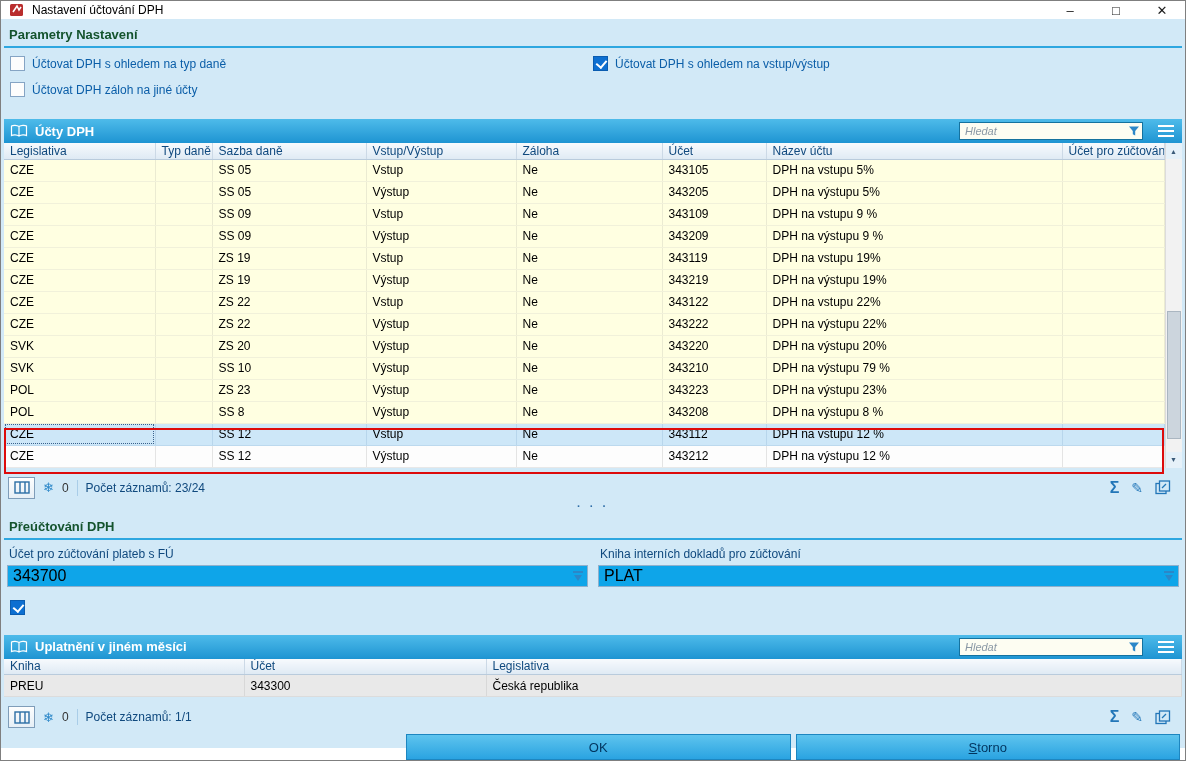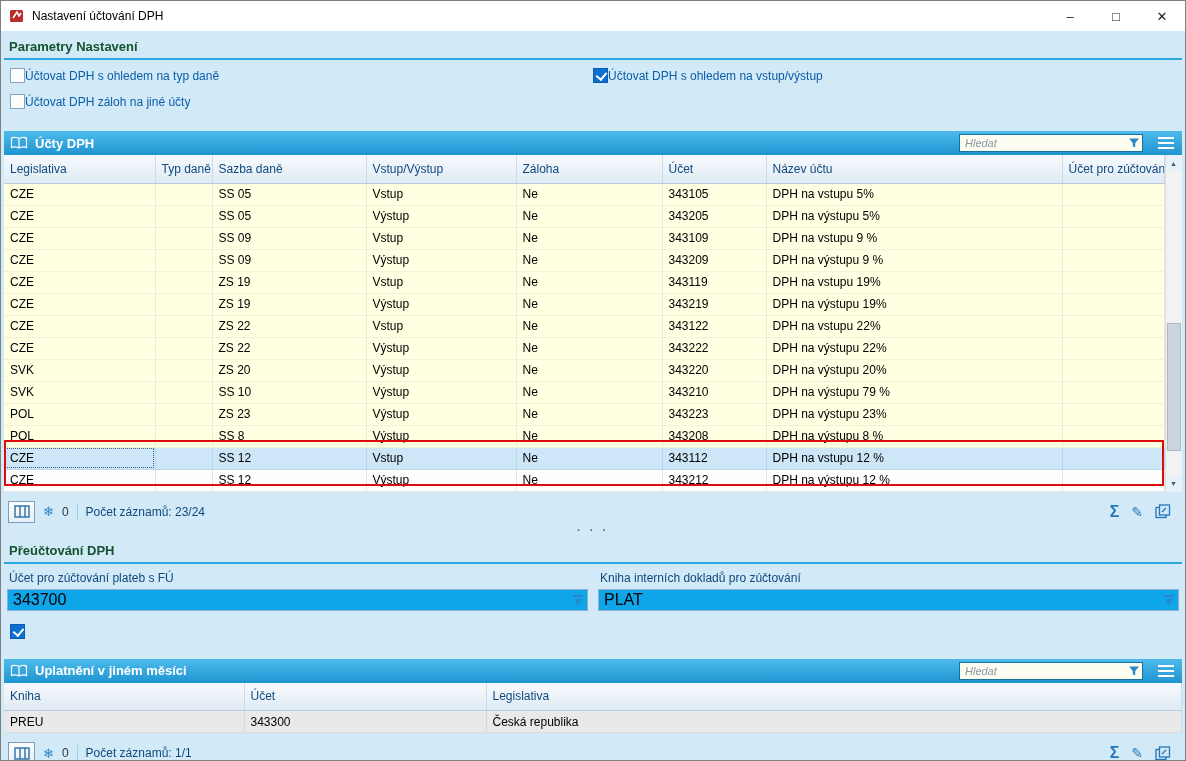--- a/index.html
+++ b/index.html
@@ -1,50 +1,50 @@
 <!DOCTYPE html>
 <html><head>
 <meta charset="utf-8">
 <style>
   * { margin:0; padding:0; box-sizing:border-box; }
   html,body { background:#ffffff; font-family:"Liberation Sans", sans-serif; }
   .window { width:1186px; height:761px; border:1px solid #7f7f7f; background:#fff; position:relative; overflow:hidden; }
 
   
-  .titlebar { height:30px; background:#ffffff; display:flex; align-items:center; padding-left:8px; gap:7px; font-size:12px; color:#000; }
+  .titlebar { height:18px; background:#ffffff; display:flex; align-items:center; padding-left:8px; gap:7px; font-size:12px; color:#000; }
   .win-controls { margin-left:auto; display:flex; height:30px; }
   .win-btn { width:46px; height:30px; display:flex; align-items:center; justify-content:center; font-size:13px; color:#1a1a1a; cursor:default; }
 
   
   .content { height:729px; background:#d2e9f7; padding:2px 3px 0; }
 
   .section-header { font-size:13px; font-weight:bold; color:#14532d; padding:6px 5px 4px; border-bottom:2px solid #2ea7e0; }
 
   .cb-grid { display:grid; grid-template-columns:1fr 1fr; padding:8px 6px 9px; row-gap:11px; }
-  .cb-item { display:flex; align-items:center; font-size:12px; color:#0b5ea8; cursor:default; }
+  .cb-item { display:flex; align-items:center; gap:7px; font-size:12px; color:#0b5ea8; cursor:default; }
   .cb-box { width:15px; height:15px; background:#fdfdfd; border:1px solid #85a4c4; position:relative; flex:0 0 15px; }
   .cb-item.checked .cb-box { background:#0d6fd1; border-color:#0a5cb0; }
   .cb-item.checked .cb-box::after { content:""; position:absolute; left:4px; top:1px; width:5px; height:8px; border:solid #fff; border-width:0 2px 2px 0; transform:rotate(40deg); }
 
   
   .panel { margin-top:13px; }
   .panel-titlebar { height:24px; background:linear-gradient(#4ebbea,#1e94d2); display:flex; align-items:center; gap:7px; padding:0 4px 0 6px; color:#fff; font-weight:bold; font-size:13px; }
   .spacer { flex:1; }
   .search-wrap { position:relative; width:184px; height:18px; }
   .search-input { width:100%; height:18px; border:1px solid #14729f; font-size:11px; padding:0 18px 0 5px; font-family:inherit; background:#fdfdf2; }
   .search-input::placeholder { font-style:italic; color:#8a98a5; }
   .funnel { position:absolute; right:3px; top:3px; }
   .hamburger { width:25px; height:20px; display:flex; flex-direction:column; justify-content:center; align-items:center; gap:3px; margin-left:3px; cursor:default; }
   .hamburger .bar { width:16px; height:2px; background:#fff; }
 
   .grid-body { position:relative; display:flex; }
   table { border-collapse:collapse; table-layout:fixed; font-size:12px; }
   .tbl1 { width:1160px; }
   .tbl2 { width:1177px; }
-  thead th { background:linear-gradient(#f7fafd,#dfeaf4); border-right:1px solid #ccd9e6; border-bottom:1px solid #b9cbdc; color:#10497e; font-weight:normal; text-align:left; padding:0 6px; height:28px; overflow:hidden; white-space:nowrap; cursor:default; }
+  thead th { background:linear-gradient(#f7fafd,#dfeaf4); border-right:1px solid #ccd9e6; border-bottom:1px solid #b9cbdc; color:#10497e; font-weight:normal; text-align:left; padding:0 6px; height:16px; overflow:hidden; white-space:nowrap; cursor:default; }
   tbody td { background:#ffffe1; border-right:1px solid #ebebd2; border-bottom:1px solid #f1f1da; padding:0 6px; height:22px; color:#000; overflow:hidden; white-space:nowrap; cursor:default; }
   tr.selected td { background:#cde7f8; border-right-color:#b8d6ec; border-bottom-color:#bcd9ee; }
   tr.selected td:first-child { outline:1px dotted #3a628c; outline-offset:-2px; }
   tr.fresh td { background:#fdfdfd; border-right-color:#e4e4e4; border-bottom-color:#e8e8e8; }
   tr.gray-row td { background:#e9e9e9; border-right-color:#d8d8d8; border-bottom-color:#dcdcdc; }
 
   .red-box { position:absolute; left:0; top:285px; width:1160px; height:46px; border:2px solid #dd0b0b; pointer-events:none; z-index:5; }
 
   .vscroll { width:17px; flex:0 0 17px; background:#f2f2f2; border-left:1px solid #dcdcdc; position:relative; }
   .vs-arrow { position:absolute; left:0; width:16px; height:16px; background:#e6f1f9; color:#3a5a78; font-size:7px; display:flex; align-items:center; justify-content:center; }

